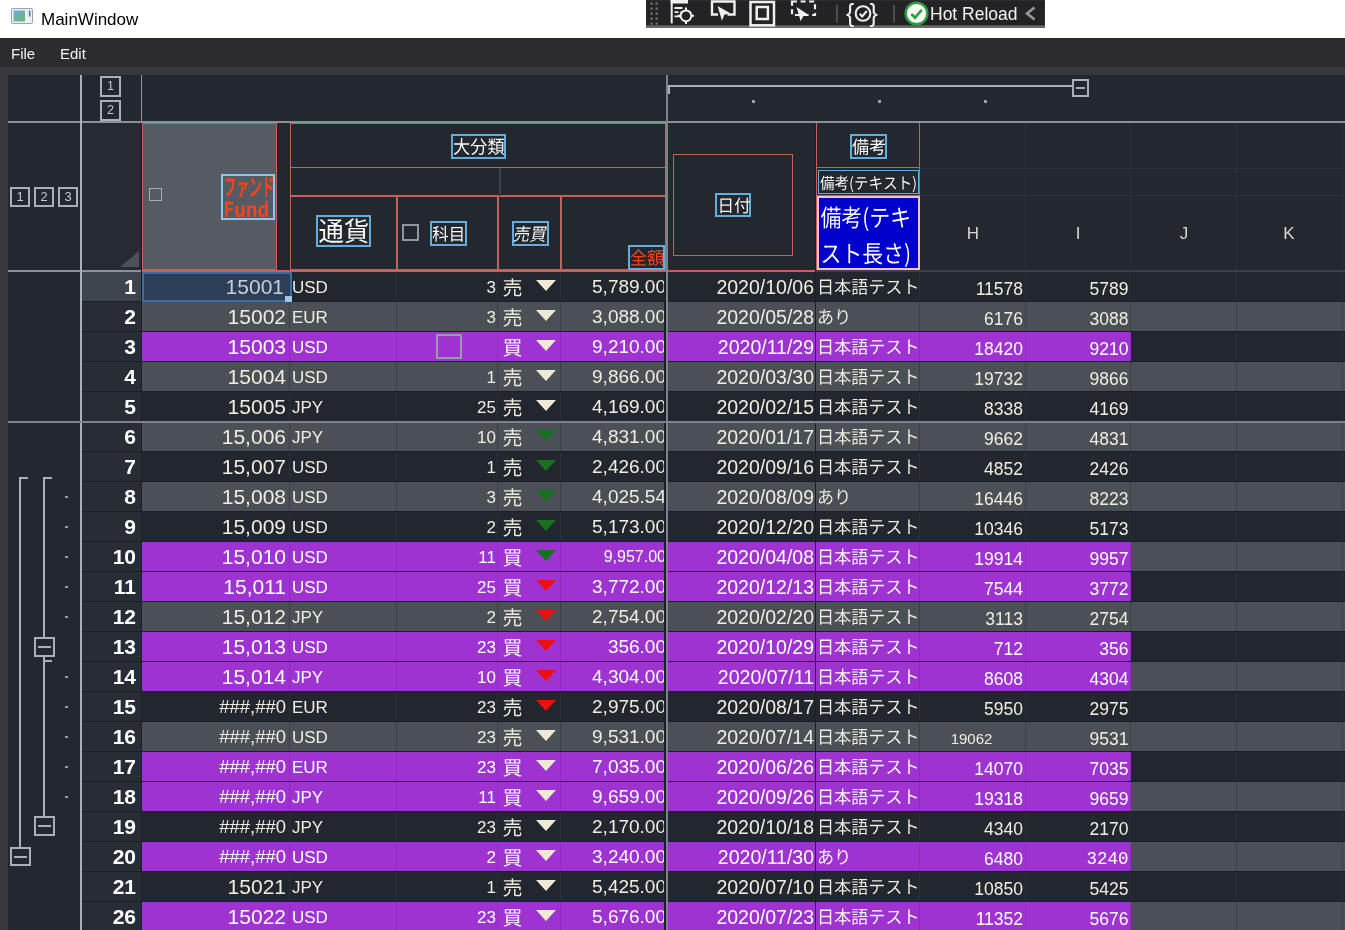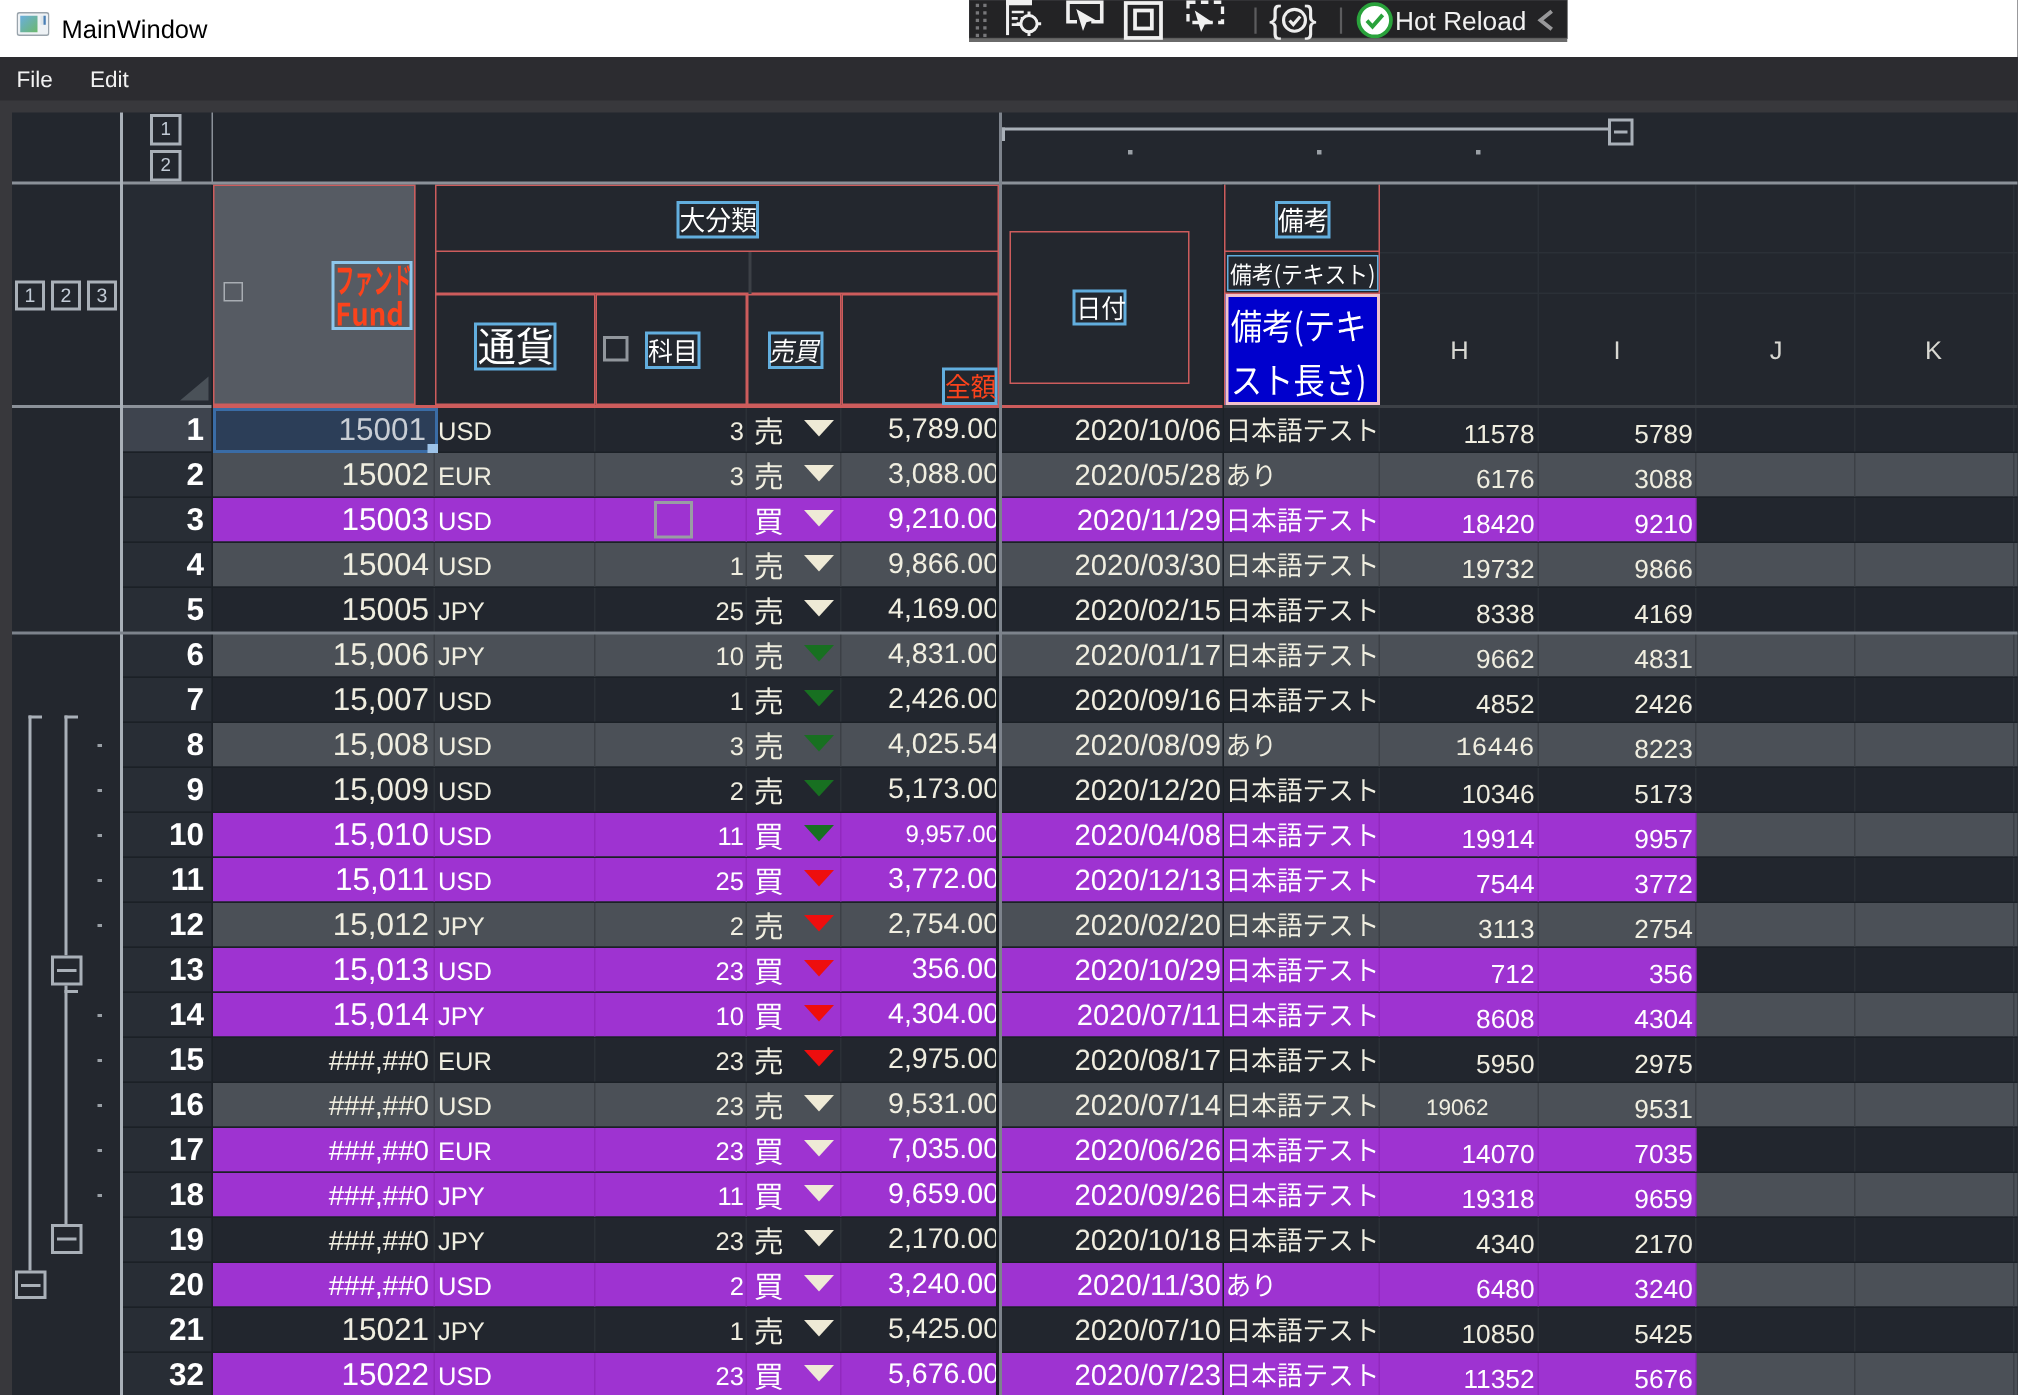--- a/index.html
+++ b/index.html
@@ -392,21 +392,21 @@
 <div class="a" style="left:497px;top:902px;width:1px;height:29px;background:#9129be;"></div>
 <div class="a" style="left:560px;top:902px;width:1px;height:29px;background:#9129be;"></div>
 <div class="a" style="left:815px;top:902px;width:1px;height:29px;background:#9129be;"></div>
 <div class="a" style="left:919px;top:902px;width:1px;height:29px;background:#9129be;"></div>
 <div class="a" style="left:1025px;top:902px;width:1px;height:29px;background:#9129be;"></div>
 <div class="a" style="left:1130px;top:902px;width:1px;height:29px;background:#9129be;"></div>
 <div class="a" style="left:1236px;top:902px;width:1px;height:29px;background:#3c4046;"></div>
 <div class="a" style="left:1342px;top:902px;width:1px;height:29px;background:#3c4046;"></div>
 <div class="a" style="left:82px;top:902px;width:59px;height:29px;background:#282d35;"></div>
 
-<div class="a" style="left:82px;top:905.5px;width:54px;height:22px;font-size:21px;font-weight:bold;color:#fff;text-align:right;line-height:22px;">32</div>
+<div class="a" style="left:82px;top:905.5px;width:54px;height:22px;font-size:21px;font-weight:bold;color:#fff;text-align:right;line-height:22px;">26</div>
 <div class="a" style="left:142px;top:275.5px;width:144px;height:22px;font-size:21px;color:#f0eee0;line-height:22px;text-align:right;">15001</div>
 <div class="a" style="left:292px;top:278px;width:100px;height:20px;font-size:17px;color:#f0eee0;line-height:20px;">USD</div>
 <div class="a" style="left:397px;top:278px;width:99px;height:20px;font-size:17px;color:#f0eee0;line-height:20px;text-align:right;">3</div>
 <div class="a" style="left:536px;top:280px;width:0;height:0;border-left:10.5px solid transparent;border-right:10.5px solid transparent;border-top:11.5px solid #efead6;"></div>
 <div class="a" style="left:561px;top:277px;width:105px;height:20px;font-size:19px;color:#f0eee0;line-height:20px;text-align:right;">5,789.00</div>
 <div class="a" style="left:668px;top:277px;width:146px;height:20px;font-size:19.5px;color:#f0eee0;line-height:20px;text-align:right;">2020/10/06</div>
 <div class="a" style="left:920px;top:279px;width:103px;height:20px;font-size:17.5px;color:#f0eee0;line-height:20px;text-align:right;">11578</div>
 <div class="a" style="left:1026px;top:279px;width:102.5px;height:20px;font-size:17.5px;color:#f0eee0;line-height:20px;text-align:right;">5789</div>
 <div class="a" style="left:142px;top:305.5px;width:144px;height:22px;font-size:21px;color:#f0eee0;line-height:22px;text-align:right;">15002</div>
 <div class="a" style="left:292px;top:308px;width:100px;height:20px;font-size:17px;color:#f0eee0;line-height:20px;">EUR</div>
@@ -455,21 +455,21 @@
 <div class="a" style="left:561px;top:457px;width:105px;height:20px;font-size:19px;color:#f0eee0;line-height:20px;text-align:right;">2,426.00</div>
 <div class="a" style="left:668px;top:457px;width:146px;height:20px;font-size:19.5px;color:#f0eee0;line-height:20px;text-align:right;">2020/09/16</div>
 <div class="a" style="left:920px;top:459px;width:103px;height:20px;font-size:17.5px;color:#f0eee0;line-height:20px;text-align:right;">4852</div>
 <div class="a" style="left:1026px;top:459px;width:102.5px;height:20px;font-size:17.5px;color:#f0eee0;line-height:20px;text-align:right;">2426</div>
 <div class="a" style="left:142px;top:485.5px;width:144px;height:22px;font-size:21px;color:#f0eee0;line-height:22px;text-align:right;">15,008</div>
 <div class="a" style="left:292px;top:488px;width:100px;height:20px;font-size:17px;color:#f0eee0;line-height:20px;">USD</div>
 <div class="a" style="left:397px;top:488px;width:99px;height:20px;font-size:17px;color:#f0eee0;line-height:20px;text-align:right;">3</div>
 <div class="a" style="left:536px;top:490px;width:0;height:0;border-left:10.5px solid transparent;border-right:10.5px solid transparent;border-top:11.5px solid #187021;"></div>
 <div class="a" style="left:561px;top:487px;width:105px;height:20px;font-size:19px;color:#f0eee0;line-height:20px;text-align:right;">4,025.54</div>
 <div class="a" style="left:668px;top:487px;width:146px;height:20px;font-size:19.5px;color:#f0eee0;line-height:20px;text-align:right;">2020/08/09</div>
-<div class="a" style="left:920px;top:489px;width:103px;height:20px;font-size:17.5px;color:#f0eee0;line-height:20px;text-align:right;font-family:Liberation Mono, monospace;">16446</div>
+<div class="a" style="left:920px;top:489px;width:103px;height:20px;font-size:17.5px;color:#f0eee0;line-height:20px;text-align:right;">16446</div>
 <div class="a" style="left:1026px;top:489px;width:102.5px;height:20px;font-size:17.5px;color:#f0eee0;line-height:20px;text-align:right;">8223</div>
 <div class="a" style="left:142px;top:515.5px;width:144px;height:22px;font-size:21px;color:#f0eee0;line-height:22px;text-align:right;">15,009</div>
 <div class="a" style="left:292px;top:518px;width:100px;height:20px;font-size:17px;color:#f0eee0;line-height:20px;">USD</div>
 <div class="a" style="left:397px;top:518px;width:99px;height:20px;font-size:17px;color:#f0eee0;line-height:20px;text-align:right;">2</div>
 <div class="a" style="left:536px;top:520px;width:0;height:0;border-left:10.5px solid transparent;border-right:10.5px solid transparent;border-top:11.5px solid #187021;"></div>
 <div class="a" style="left:561px;top:517px;width:105px;height:20px;font-size:19px;color:#f0eee0;line-height:20px;text-align:right;">5,173.00</div>
 <div class="a" style="left:668px;top:517px;width:146px;height:20px;font-size:19.5px;color:#f0eee0;line-height:20px;text-align:right;">2020/12/20</div>
 <div class="a" style="left:920px;top:519px;width:103px;height:20px;font-size:17.5px;color:#f0eee0;line-height:20px;text-align:right;">10346</div>
 <div class="a" style="left:1026px;top:519px;width:102.5px;height:20px;font-size:17.5px;color:#f0eee0;line-height:20px;text-align:right;">5173</div>
 <div class="a" style="left:142px;top:545.5px;width:144px;height:22px;font-size:21px;color:#ffffff;line-height:22px;text-align:right;">15,010</div>
@@ -552,21 +552,21 @@
 <div class="a" style="left:668px;top:817px;width:146px;height:20px;font-size:19.5px;color:#f0eee0;line-height:20px;text-align:right;">2020/10/18</div>
 <div class="a" style="left:920px;top:819px;width:103px;height:20px;font-size:17.5px;color:#f0eee0;line-height:20px;text-align:right;">4340</div>
 <div class="a" style="left:1026px;top:819px;width:102.5px;height:20px;font-size:17.5px;color:#f0eee0;line-height:20px;text-align:right;">2170</div>
 <div class="a" style="left:142px;top:845.5px;width:144px;height:22px;font-size:18.5px;color:#ffffff;line-height:22px;text-align:right;">###,##0</div>
 <div class="a" style="left:292px;top:848px;width:100px;height:20px;font-size:17px;color:#ffffff;line-height:20px;">USD</div>
 <div class="a" style="left:397px;top:848px;width:99px;height:20px;font-size:17px;color:#ffffff;line-height:20px;text-align:right;">2</div>
 <div class="a" style="left:536px;top:850px;width:0;height:0;border-left:10.5px solid transparent;border-right:10.5px solid transparent;border-top:11.5px solid #efead6;"></div>
 <div class="a" style="left:561px;top:847px;width:105px;height:20px;font-size:19px;color:#ffffff;line-height:20px;text-align:right;">3,240.00</div>
 <div class="a" style="left:668px;top:847px;width:146px;height:20px;font-size:19.5px;color:#ffffff;line-height:20px;text-align:right;">2020/11/30</div>
 <div class="a" style="left:920px;top:849px;width:103px;height:20px;font-size:17.5px;color:#ffffff;line-height:20px;text-align:right;">6480</div>
-<div class="a" style="left:1026px;top:849px;width:102.5px;height:20px;font-size:17.5px;color:#ffffff;line-height:20px;text-align:right;">3240</div>
+<div class="a" style="left:1026px;top:849px;width:102.5px;height:20px;font-size:17.5px;color:#ffffff;line-height:20px;text-align:right;font-family:Liberation Mono, monospace;">3240</div>
 <div class="a" style="left:142px;top:875.5px;width:144px;height:22px;font-size:21px;color:#f0eee0;line-height:22px;text-align:right;">15021</div>
 <div class="a" style="left:292px;top:878px;width:100px;height:20px;font-size:17px;color:#f0eee0;line-height:20px;">JPY</div>
 <div class="a" style="left:397px;top:878px;width:99px;height:20px;font-size:17px;color:#f0eee0;line-height:20px;text-align:right;">1</div>
 <div class="a" style="left:536px;top:880px;width:0;height:0;border-left:10.5px solid transparent;border-right:10.5px solid transparent;border-top:11.5px solid #efead6;"></div>
 <div class="a" style="left:561px;top:877px;width:105px;height:20px;font-size:19px;color:#f0eee0;line-height:20px;text-align:right;">5,425.00</div>
 <div class="a" style="left:668px;top:877px;width:146px;height:20px;font-size:19.5px;color:#f0eee0;line-height:20px;text-align:right;">2020/07/10</div>
 <div class="a" style="left:920px;top:879px;width:103px;height:20px;font-size:17.5px;color:#f0eee0;line-height:20px;text-align:right;">10850</div>
 <div class="a" style="left:1026px;top:879px;width:102.5px;height:20px;font-size:17.5px;color:#f0eee0;line-height:20px;text-align:right;">5425</div>
 <div class="a" style="left:142px;top:905.5px;width:144px;height:22px;font-size:21px;color:#ffffff;line-height:22px;text-align:right;">15022</div>
 <div class="a" style="left:292px;top:908px;width:100px;height:20px;font-size:17px;color:#ffffff;line-height:20px;">USD</div>

